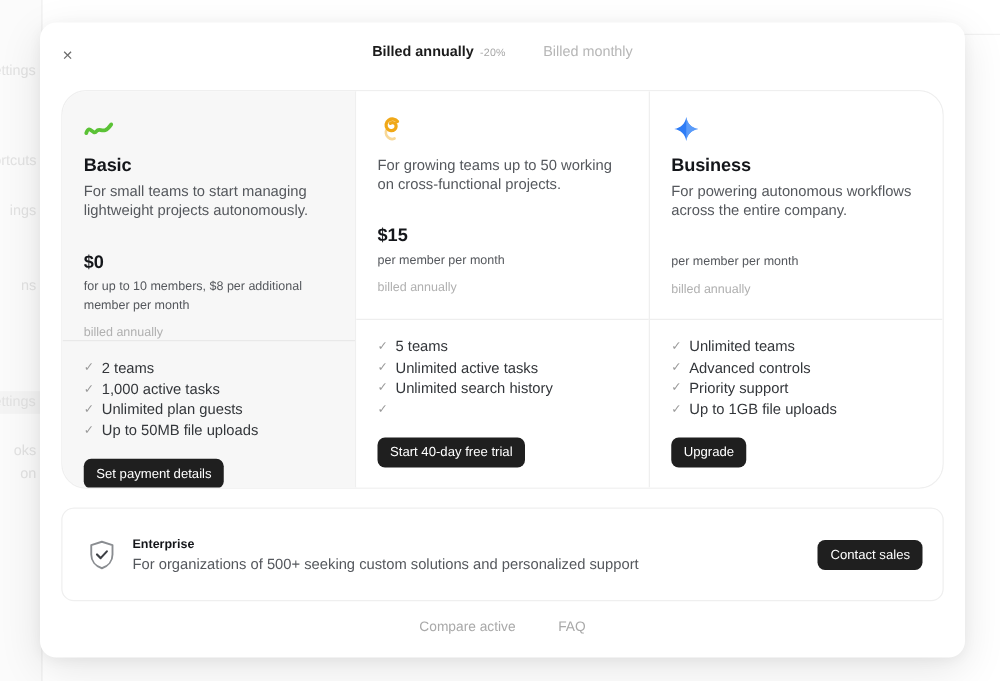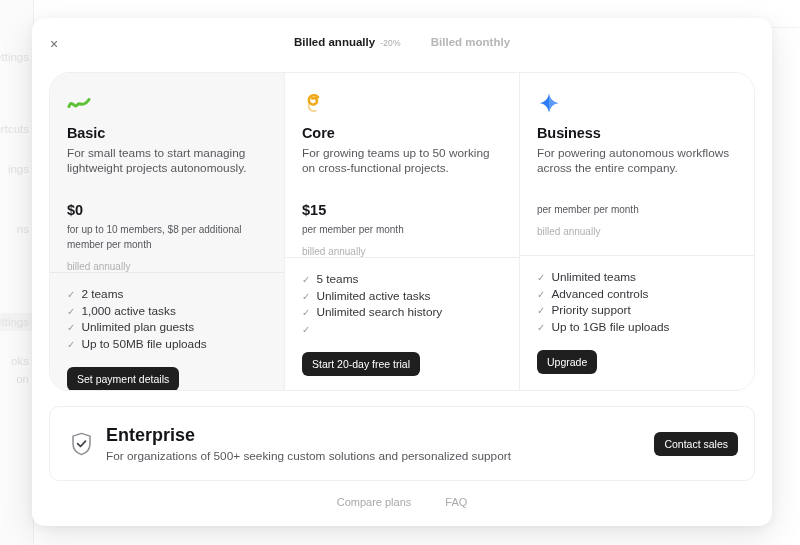--- a/index.html
+++ b/index.html
@@ -98,21 +98,21 @@
   }
   .billing-tab {
     font-size: 11.5px;
     cursor: pointer;
     white-space: nowrap;
     display: flex;
     align-items: baseline;
     gap: 5px;
   }
   .billing-tab.active { color: #1b1b1b; font-weight: bold; }
-  .billing-tab.inactive { color: #b6b6b6; font-weight: bold; }
+  .billing-tab.inactive { color: #b6b6b6; }
   .billing-badge {
     font-size: 8.5px;
     color: #a8a8a8;
     font-weight: normal;
     letter-spacing: .2px;
   }
 
   
   .plans {
     position: absolute;
@@ -228,21 +228,21 @@
   }
   .ent-icon {
     width: 30px;
     display: flex;
     align-items: center;
     justify-content: center;
     margin-right: 10px;
   }
   .ent-text { flex: 1; }
   .ent-title {
-    font-size: 18px;
+    font-size: 10px;
     font-weight: bold;
     color: #14161a;
     margin-bottom: 3px;
   }
   .ent-desc {
     font-size: 11.8px;
     color: #55585d;
   }
   .ent-cta {
     background: #1f1f1f;
@@ -335,39 +335,38 @@
           </div><button class="plan-cta">Set payment details</button></div>
       </div>
       <div class="plan">
         <div class="plan-top">
           <div class="plan-icon">
             <svg width="20" height="22" viewBox="0 0 20 22" fill="none">
               <path d="M16 4.2C14.4 2 11.2 1.6 9 3.1 6.6 4.8 6.2 8 7.9 10c1.5 1.8 4.2 2 5.8.6 1.4-1.2 1.6-3.4.4-4.7-1-1.1-2.8-1.2-3.8-.2" stroke="#F0A818" stroke-width="2.6" stroke-linecap="round" fill="none"></path>
               <path d="M7.6 10.2c-1.3 2-1.1 4.9.8 6.6 1.5 1.4 3.6 1.7 5.2 1" stroke="#F0A818" stroke-width="2.2" stroke-linecap="round" fill="none" opacity="0.45"></path>
             </svg>
           </div>
-          <div class="plan-name">Core</div>
           <div class="plan-desc">For growing teams up to 50 working on cross-functional projects.</div>
           <div class="plan-price">$15</div>
           <div class="plan-price-sub">per member per month</div>
           <div class="plan-billed">billed annually</div>
         </div>
         <div class="plan-divider"></div>
         <div class="plan-bottom"><div class="feature">
             <span class="check">✓</span>
             <span>5 teams</span>
           </div><div class="feature">
             <span class="check">✓</span>
             <span>Unlimited active tasks</span>
           </div><div class="feature">
             <span class="check">✓</span>
             <span>Unlimited search history</span>
           </div><div class="feature">
             <span class="check">✓</span>
-          </div><button class="plan-cta">Start 20-day free trial</button></div>
+          </div><button class="plan-cta">Start 40-day free trial</button></div>
       </div>
       <div class="plan">
         <div class="plan-top">
           <div class="plan-icon">
             <svg width="24" height="24" viewBox="0 0 24 24" fill="none">
               <path d="M12 1.5c.9 5.4 4.2 8.7 9.6 9.6-5.4.9-8.7 4.2-9.6 9.6-.9-5.4-4.2-8.7-9.6-9.6 5.4-.9 8.7-4.2 9.6-9.6z" fill="#2E7CF6"></path>
               <path d="M12 1.5c.9 5.4 4.2 8.7 9.6 9.6-5.4.9-8.7 4.2-9.6 9.6z" fill="#6AA6FA" opacity="0.75"></path>
             </svg>
           </div>
           <div class="plan-name">Business</div>
@@ -400,17 +399,17 @@
       </svg>
     </div>
     <div class="ent-text">
       <div class="ent-title">Enterprise</div>
       <div class="ent-desc">For organizations of 500+ seeking custom solutions and personalized support</div>
     </div>
     <button class="ent-cta">Contact sales</button>
   </div>
 
   <div class="modal-footer" id="footer">
-      <a class="footer-link">Compare plans</a>
+      <a class="footer-link">Compare active</a>
       <a class="footer-link">FAQ</a>
     </div>
 
 </div>
 
 </body></html>

